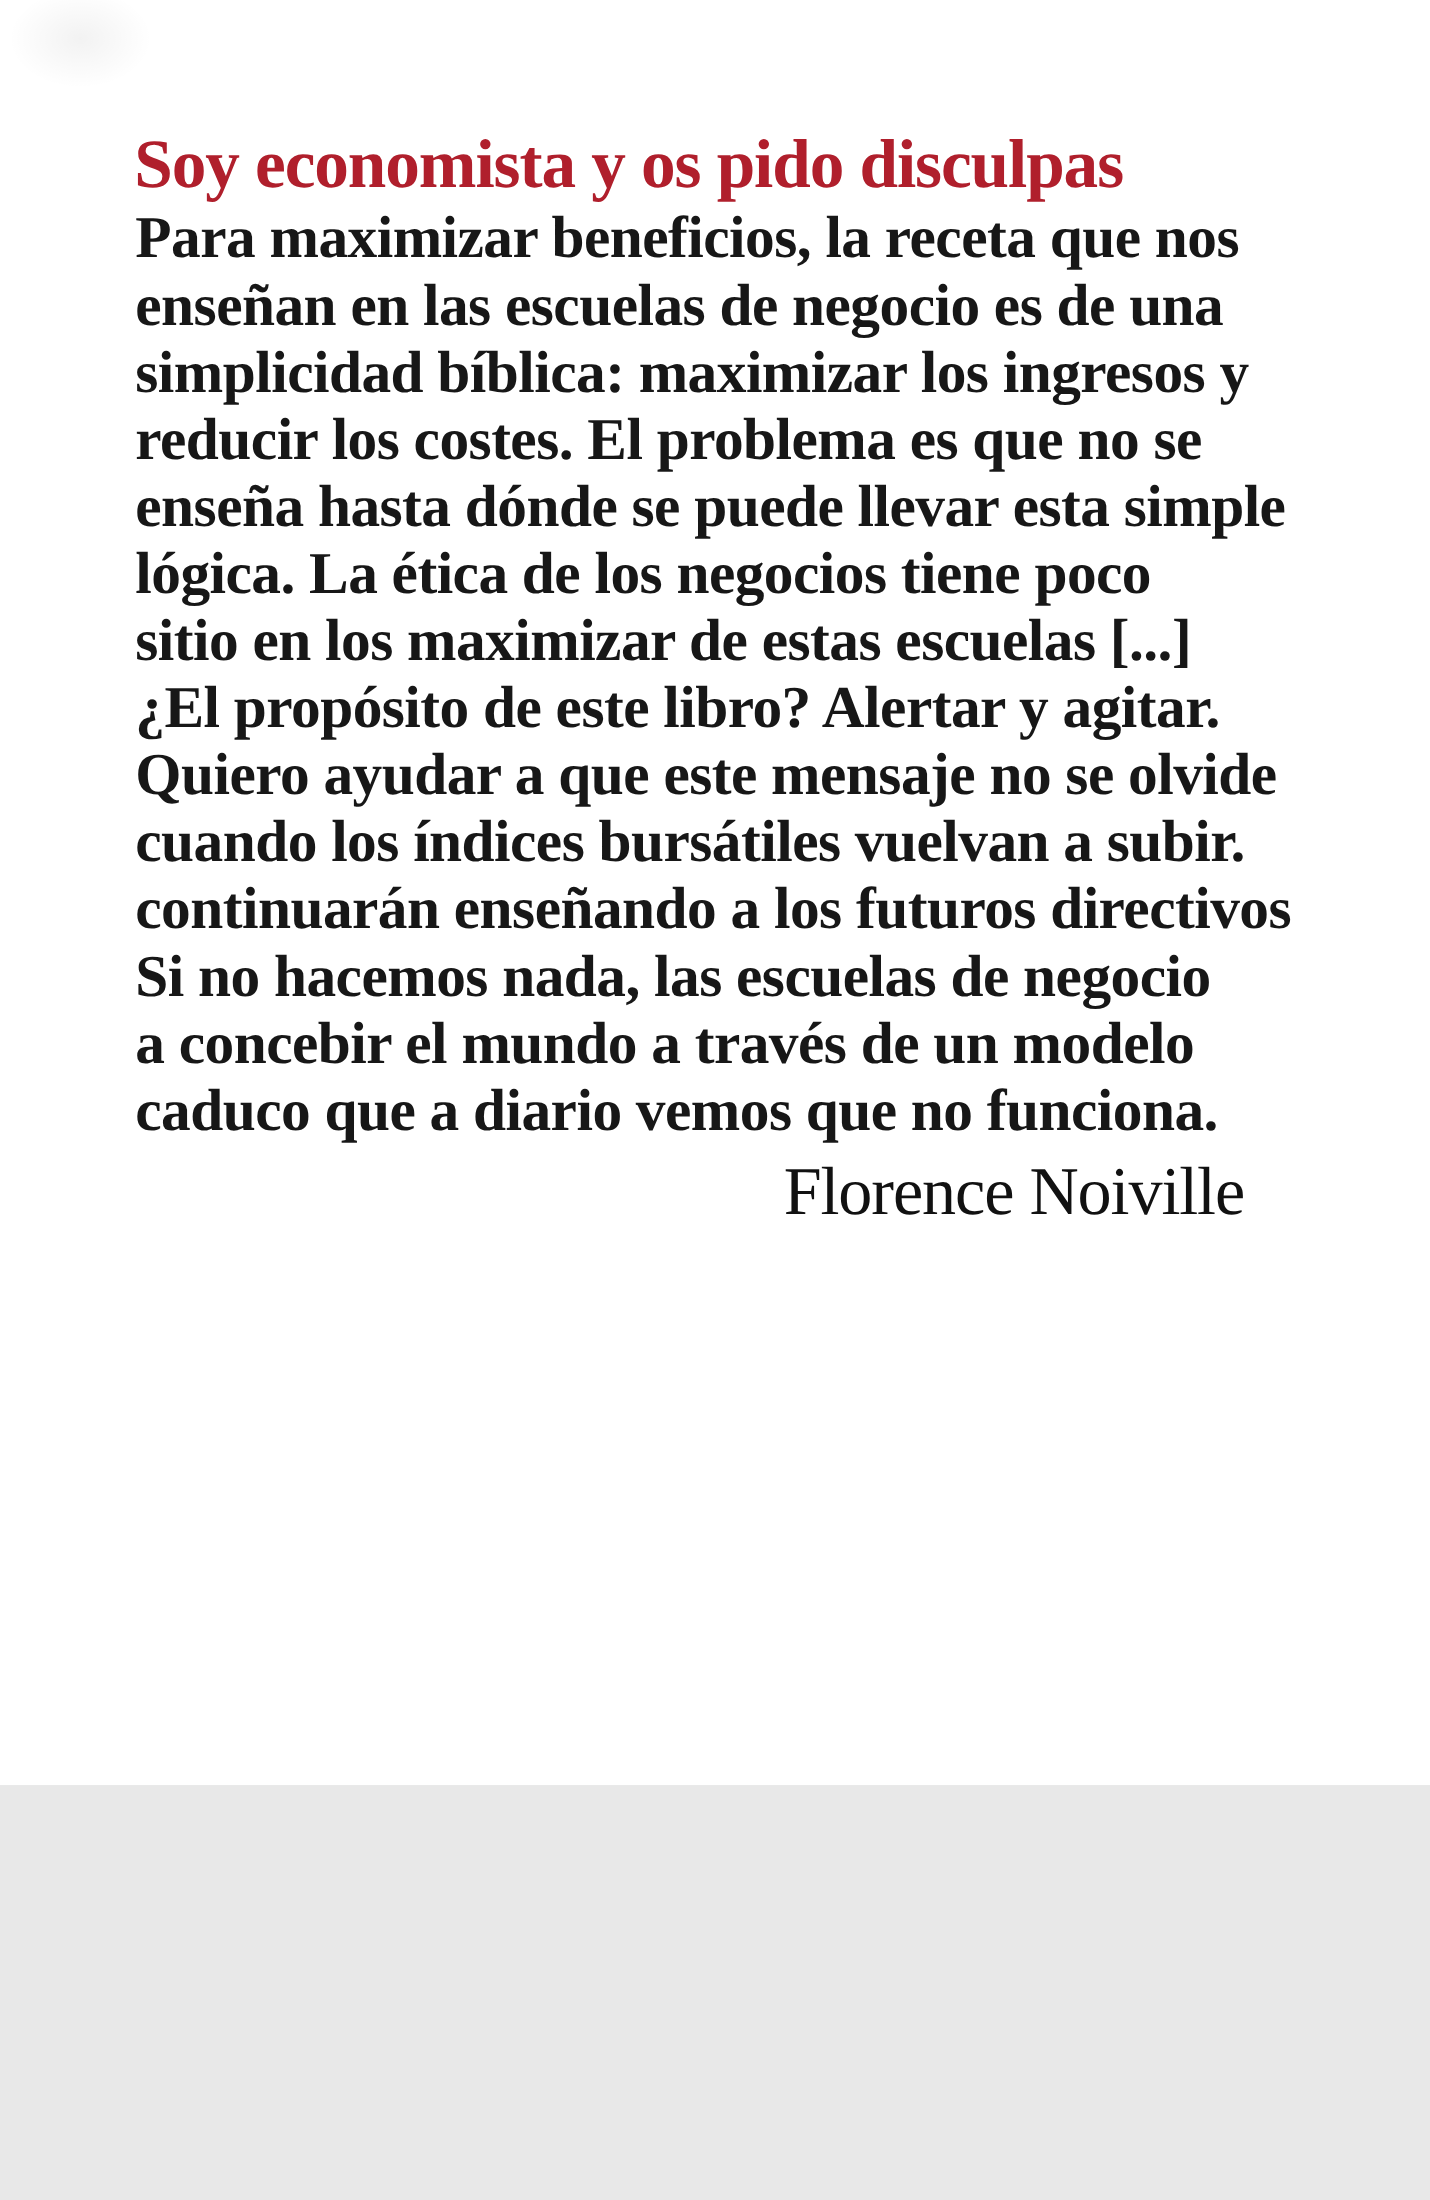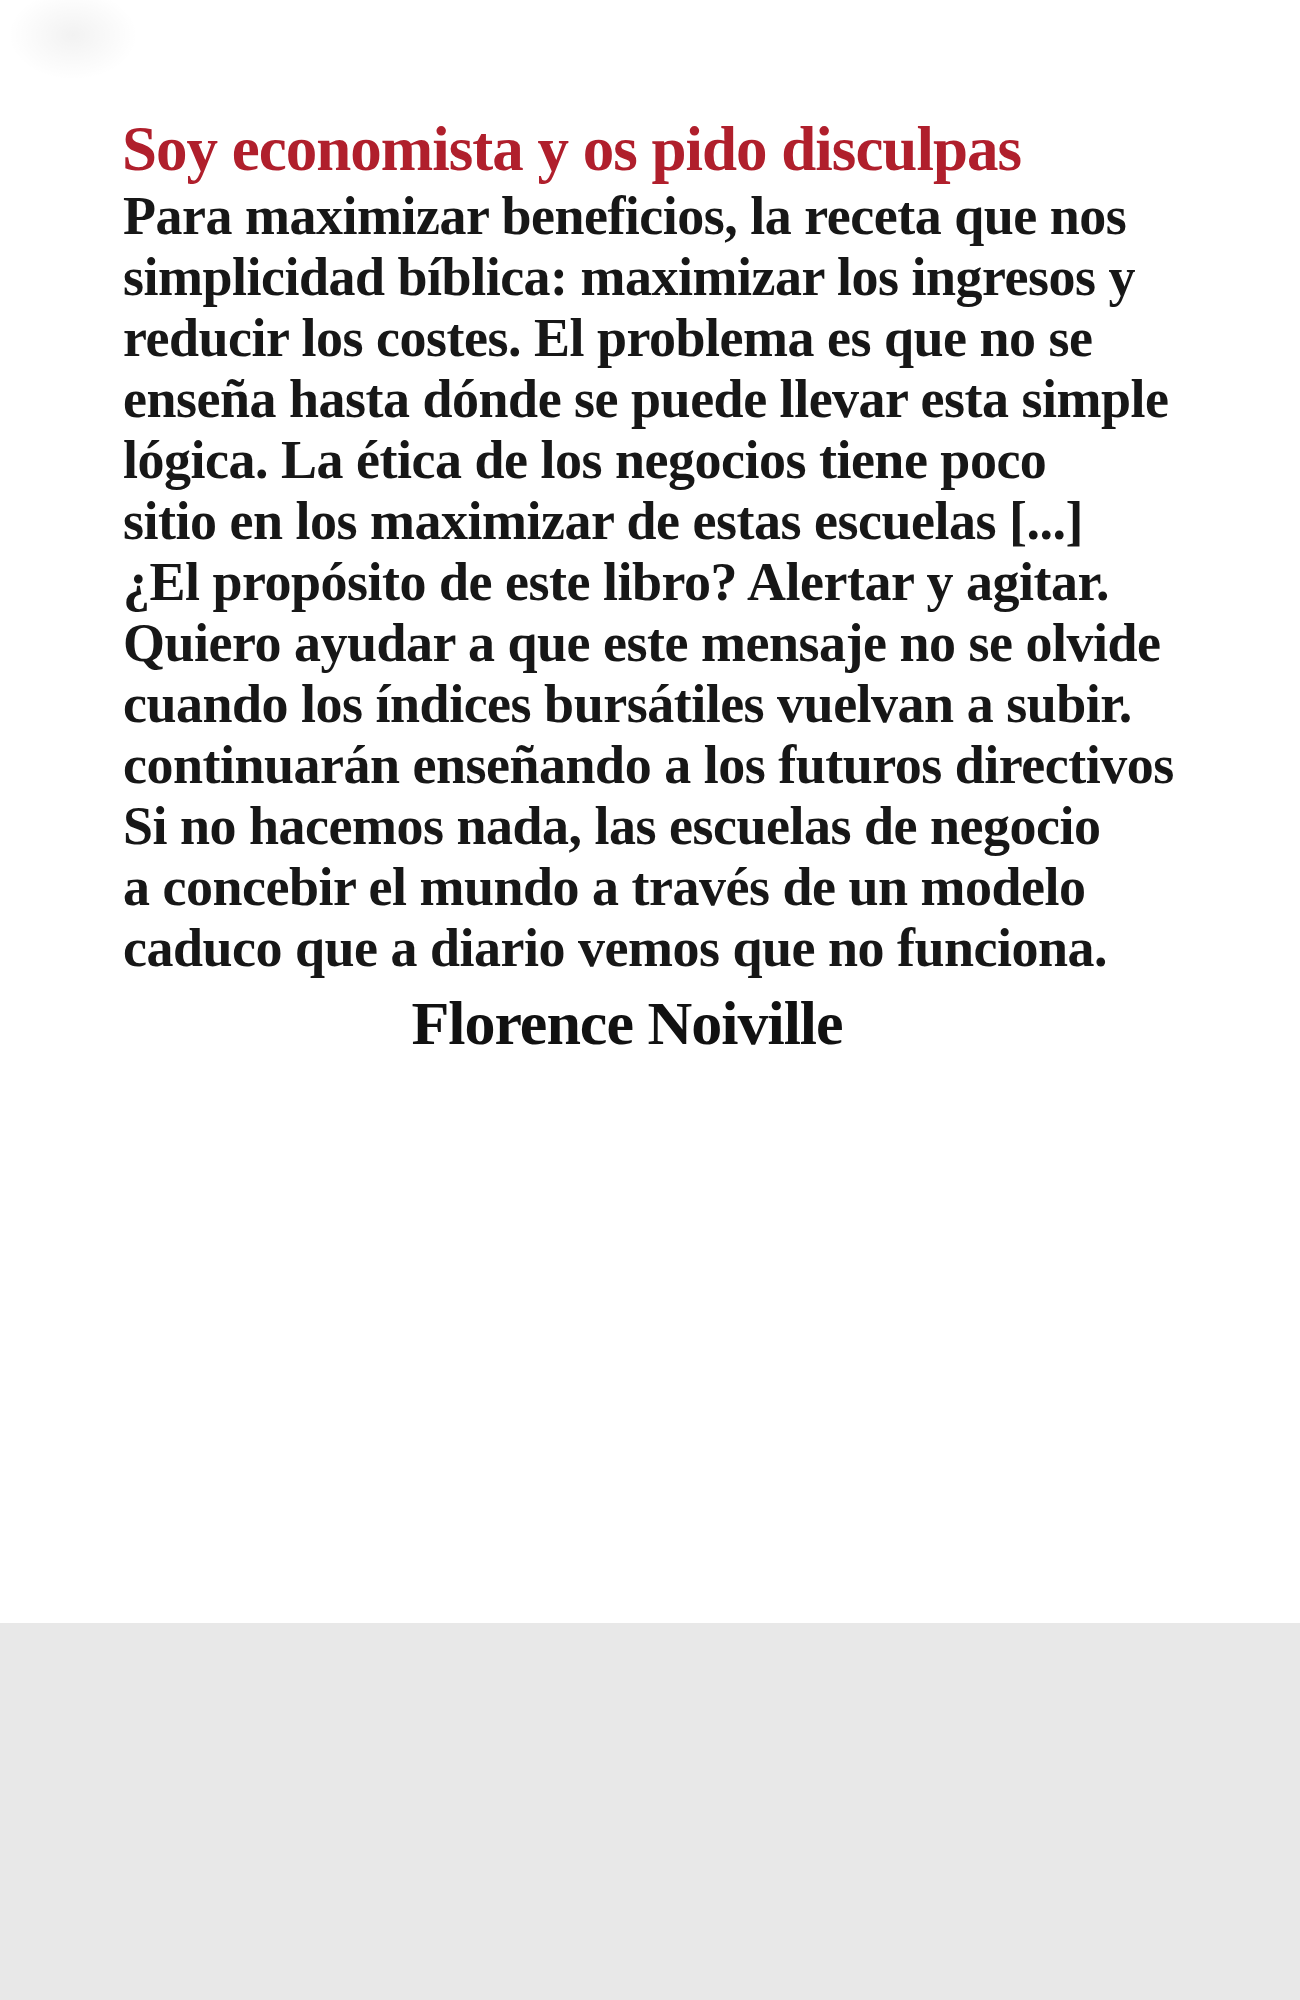--- a/index.html
+++ b/index.html
@@ -45,23 +45,23 @@
   }
   .quote-line {
     font-size: 54px;
     line-height: 61px;
     letter-spacing: -0.5px;
     white-space: nowrap;
     font-weight: bold;
   }
   .author {
     margin-top: 10px;
-    text-align: center;
+    text-align: right;
     font-size: 62px;
-    font-weight: bold;
+    font-weight: normal;
     line-height: 1.1;
     letter-spacing: -1px;
     color: #111111;
   }
   .publisher {
     position: absolute;
     left: 962px;
     top: 1864px;
     font-family: "Liberation Sans", sans-serif;
     font-size: 54px;
@@ -76,20 +76,21 @@
 <body>
 
 <div class="cover">
 
   <div class="smudge"></div>
 
   <h1 class="title">Soy economista y os pido disculpas</h1>
 
   <div class="quote-block">
     <div class="quote-line">Para maximizar beneficios, la receta que nos</div>
+    <div class="quote-line">enseñan en las escuelas de negocio es de una</div>
     <div class="quote-line">simplicidad bíblica: maximizar los ingresos y</div>
     <div class="quote-line">reducir los costes. El problema es que no se</div>
     <div class="quote-line">enseña hasta dónde se puede llevar esta simple</div>
     <div class="quote-line">lógica. La ética de los negocios tiene poco</div>
     <div class="quote-line">sitio en los maximizar de estas escuelas [...]</div>
     <div class="quote-line">¿El propósito de este libro? Alertar y agitar.</div>
     <div class="quote-line">Quiero ayudar a que este mensaje no se olvide</div>
     <div class="quote-line">cuando los índices bursátiles vuelvan a subir.</div>
     <div class="quote-line">continuarán enseñando a los futuros directivos</div>
     <div class="quote-line">Si no hacemos nada, las escuelas de negocio</div>

